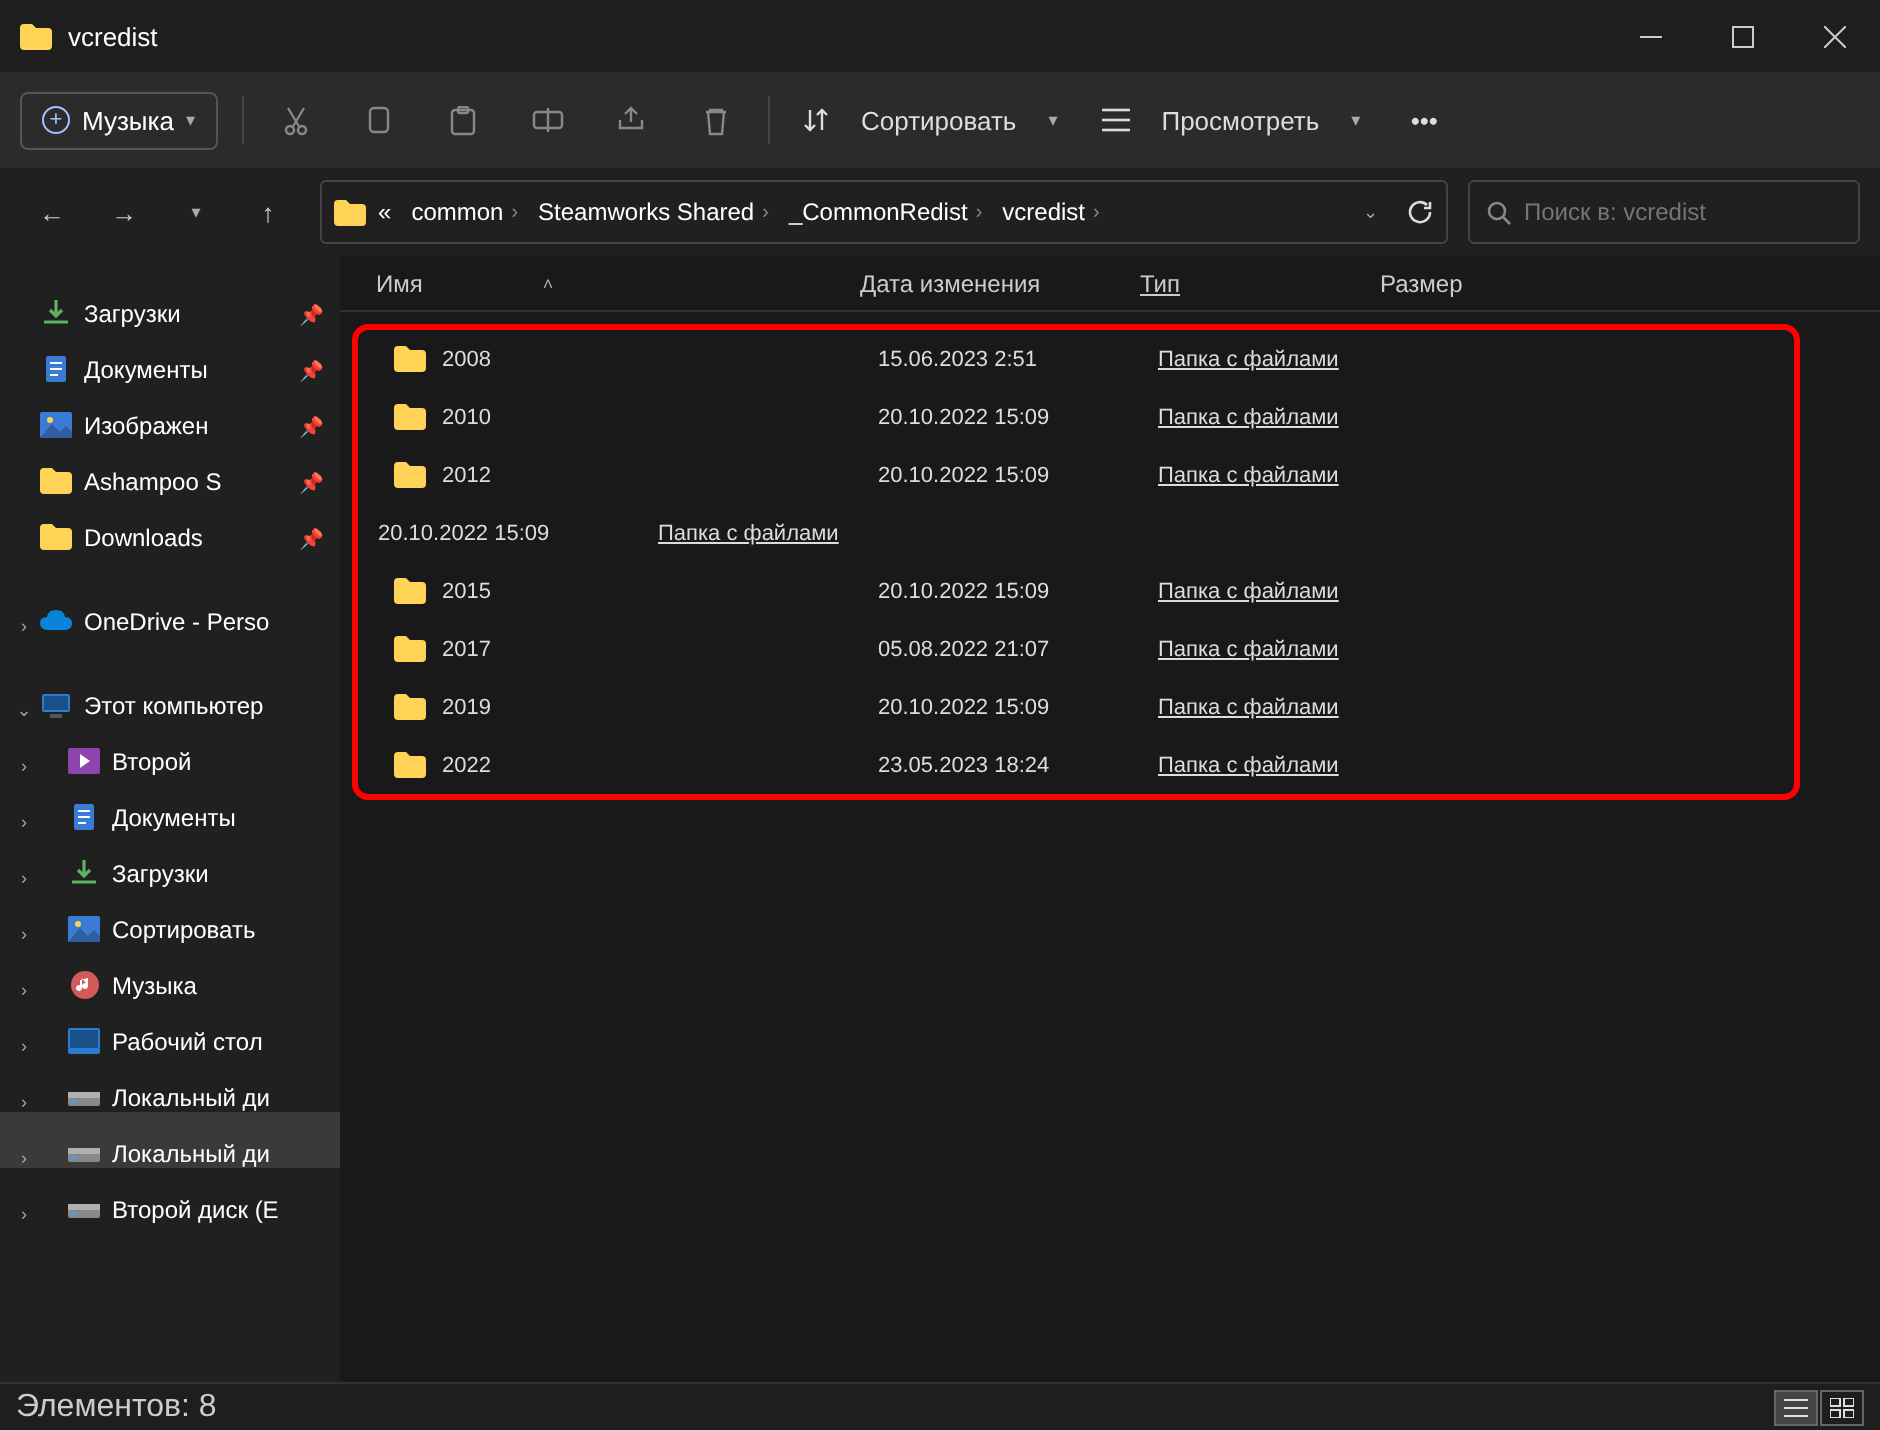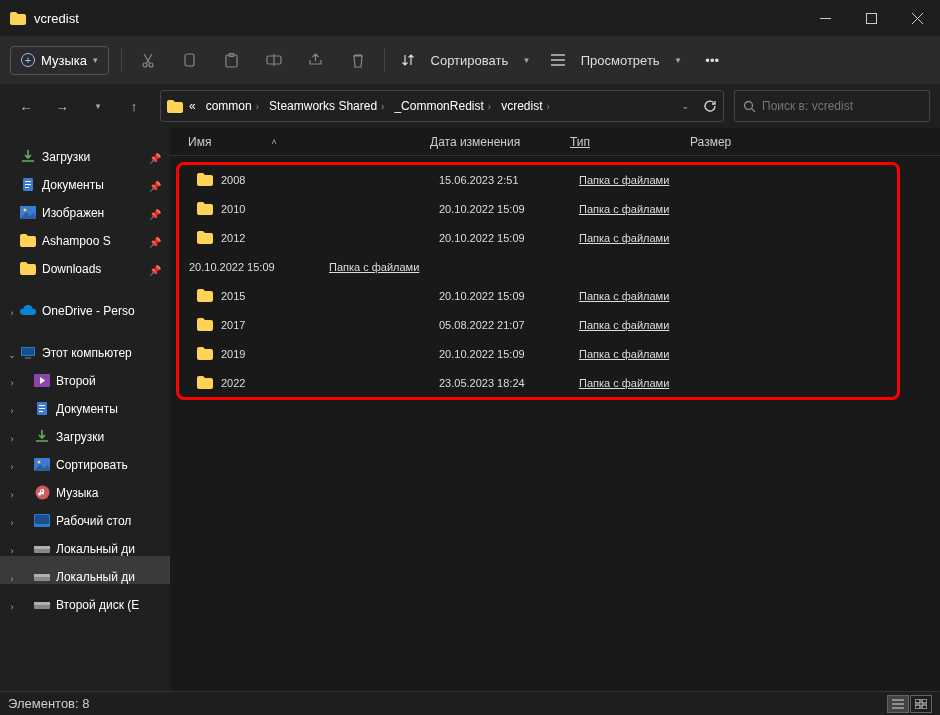--- a/index.html
+++ b/index.html
@@ -36,21 +36,21 @@
   .content { flex: 1; background: #191919; position: relative; display: flex; flex-direction: column; }
   .headers { display: flex; height: 28px; align-items: center; border-bottom: 1px solid #333; font-size: 12px; color: #ccc; padding-left: 10px; }
   .col-name { width: 250px; padding-left: 8px; display:flex; align-items:center; gap:60px;}
   .col-date { width: 140px; }
   .col-type { width: 120px; text-decoration: underline; }
   .col-size { flex: 1; }
   .filebox { border: 3px solid #f00; border-radius: 8px; margin: 6px 40px 0 6px; }
   .row { display: flex; align-items: center; height: 29px; padding-left: 10px; font-size: 11px; color: #ddd; }
   .row .col-name { display: flex; align-items: center; gap: 8px; }
   .folder-icon { width: 16px; height: 13px; }
-  .statusbar { height: 24px; background: #1e1e1e; border-top: 1px solid #333; display: flex; align-items: center; padding: 0 8px; font-size: 13px; color: #ccc; }
+  .statusbar { height: 24px; background: #1e1e1e; border-top: 1px solid #333; display: flex; align-items: center; padding: 0 8px; font-size: 16px; color: #ccc; }
   .statusbar .right { margin-left: auto; display: flex; gap: 1px; }
   .view-toggle { width: 22px; height: 18px; border: 1px solid #666; display: flex; align-items: center; justify-content: center; }
   .sortarrow { font-size: 9px; color: #aaa; }
   svg { display: block; }
 </style>
 </head>
 <body>
 
 <div class="titlebar">
   <span class="ticon">

